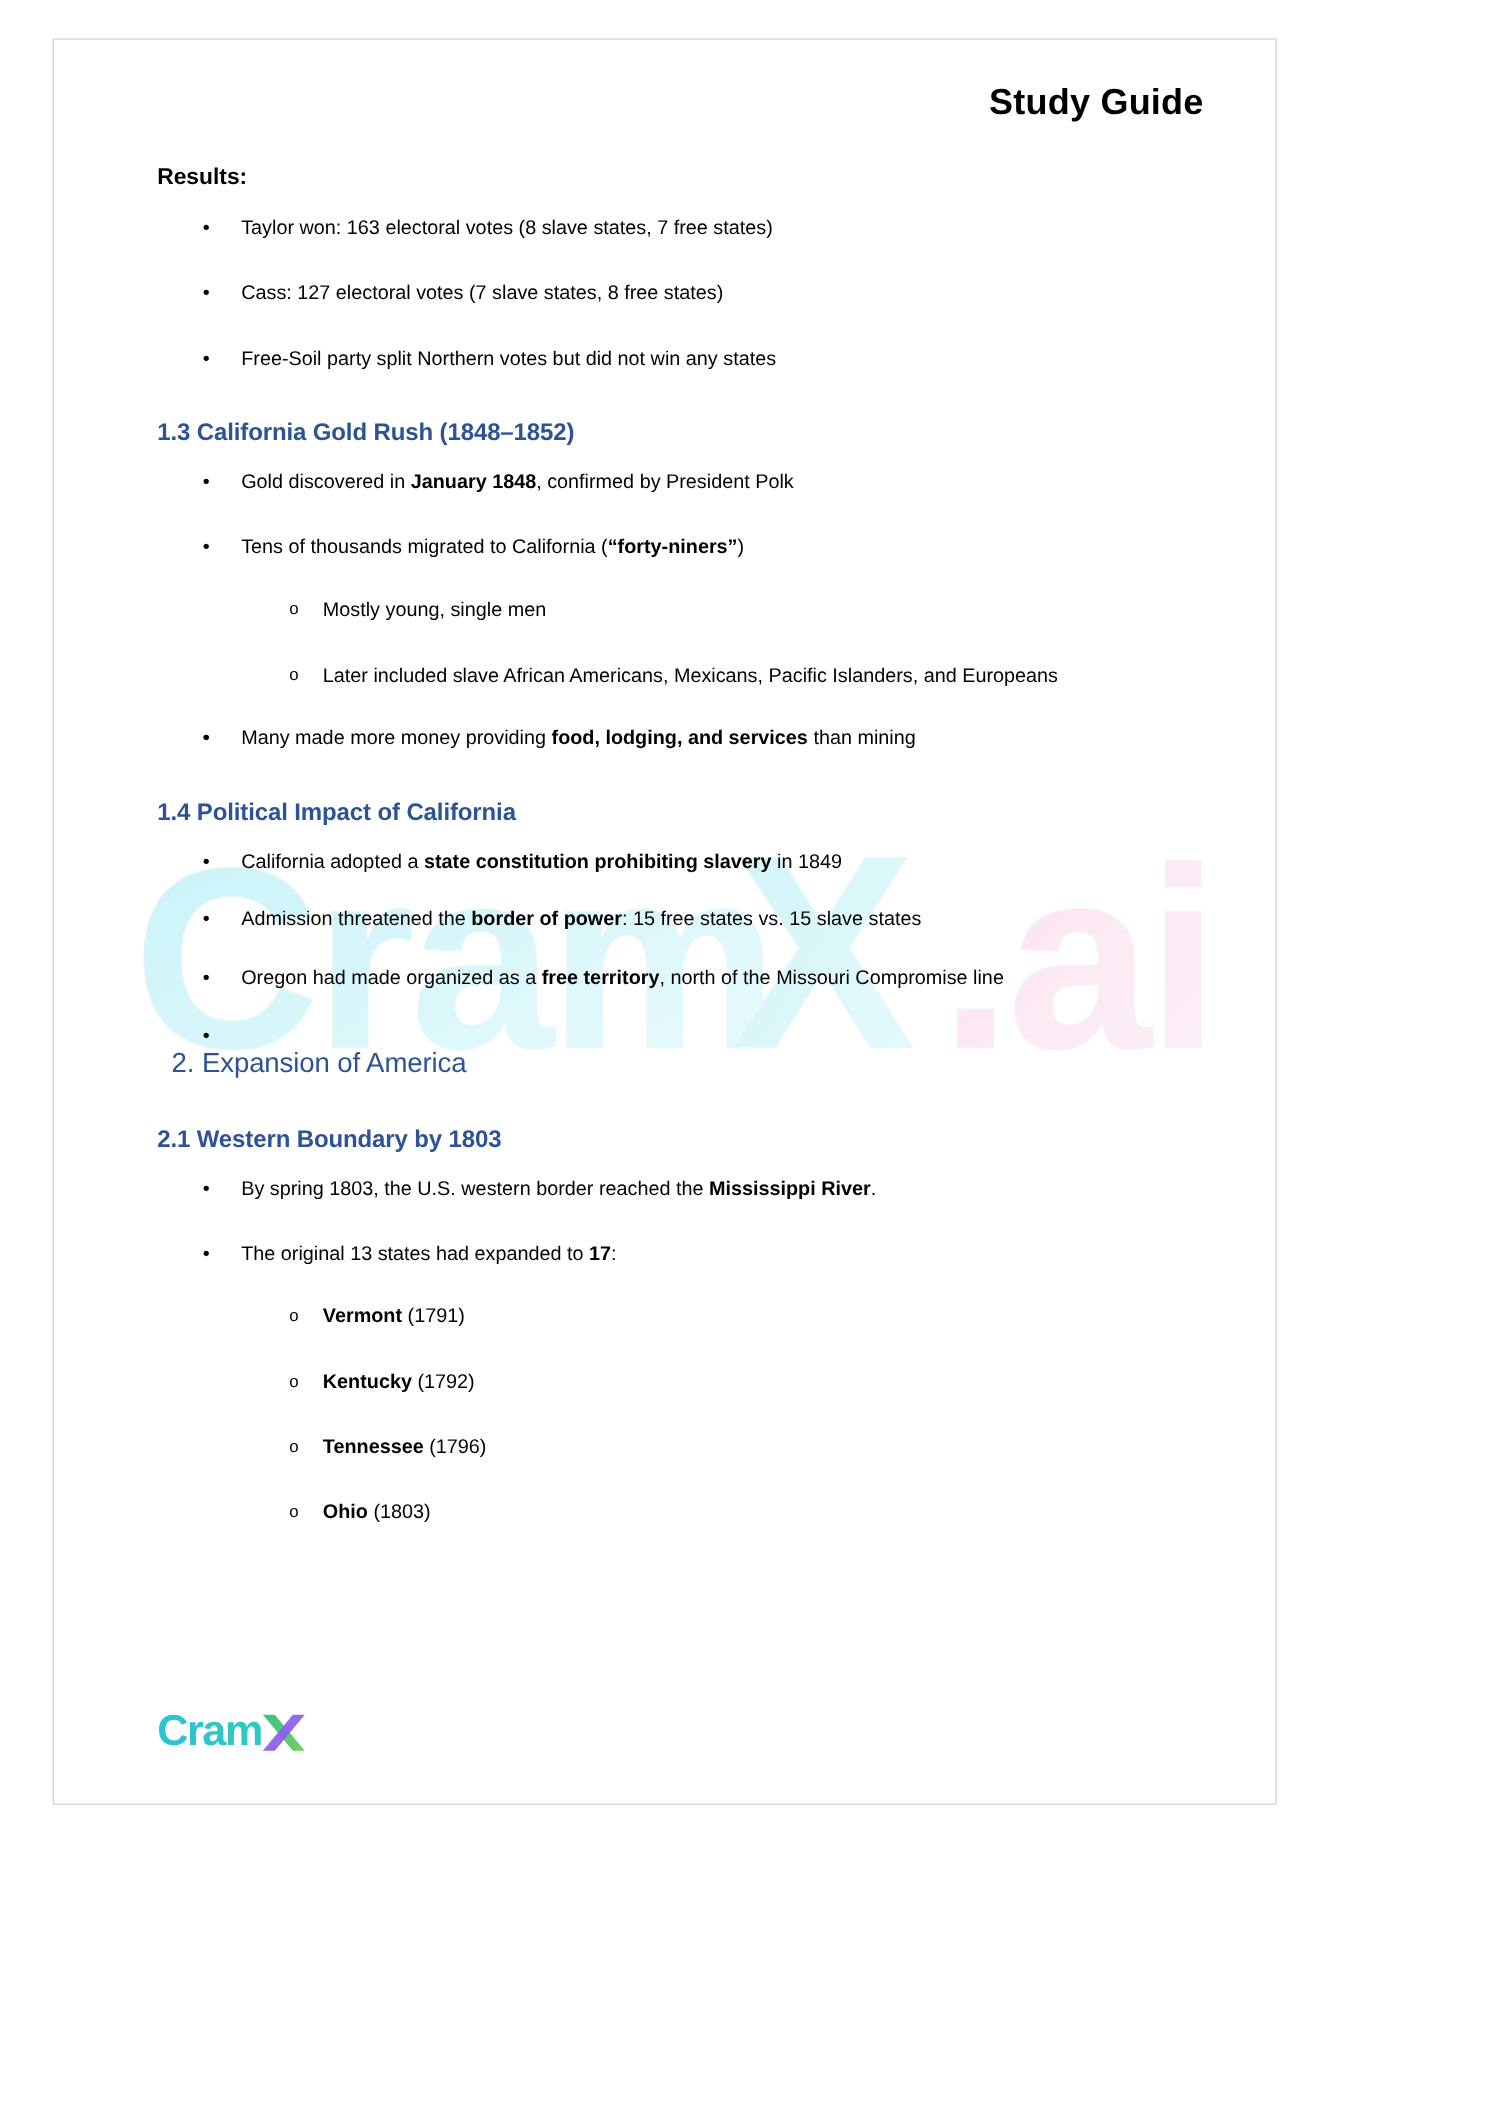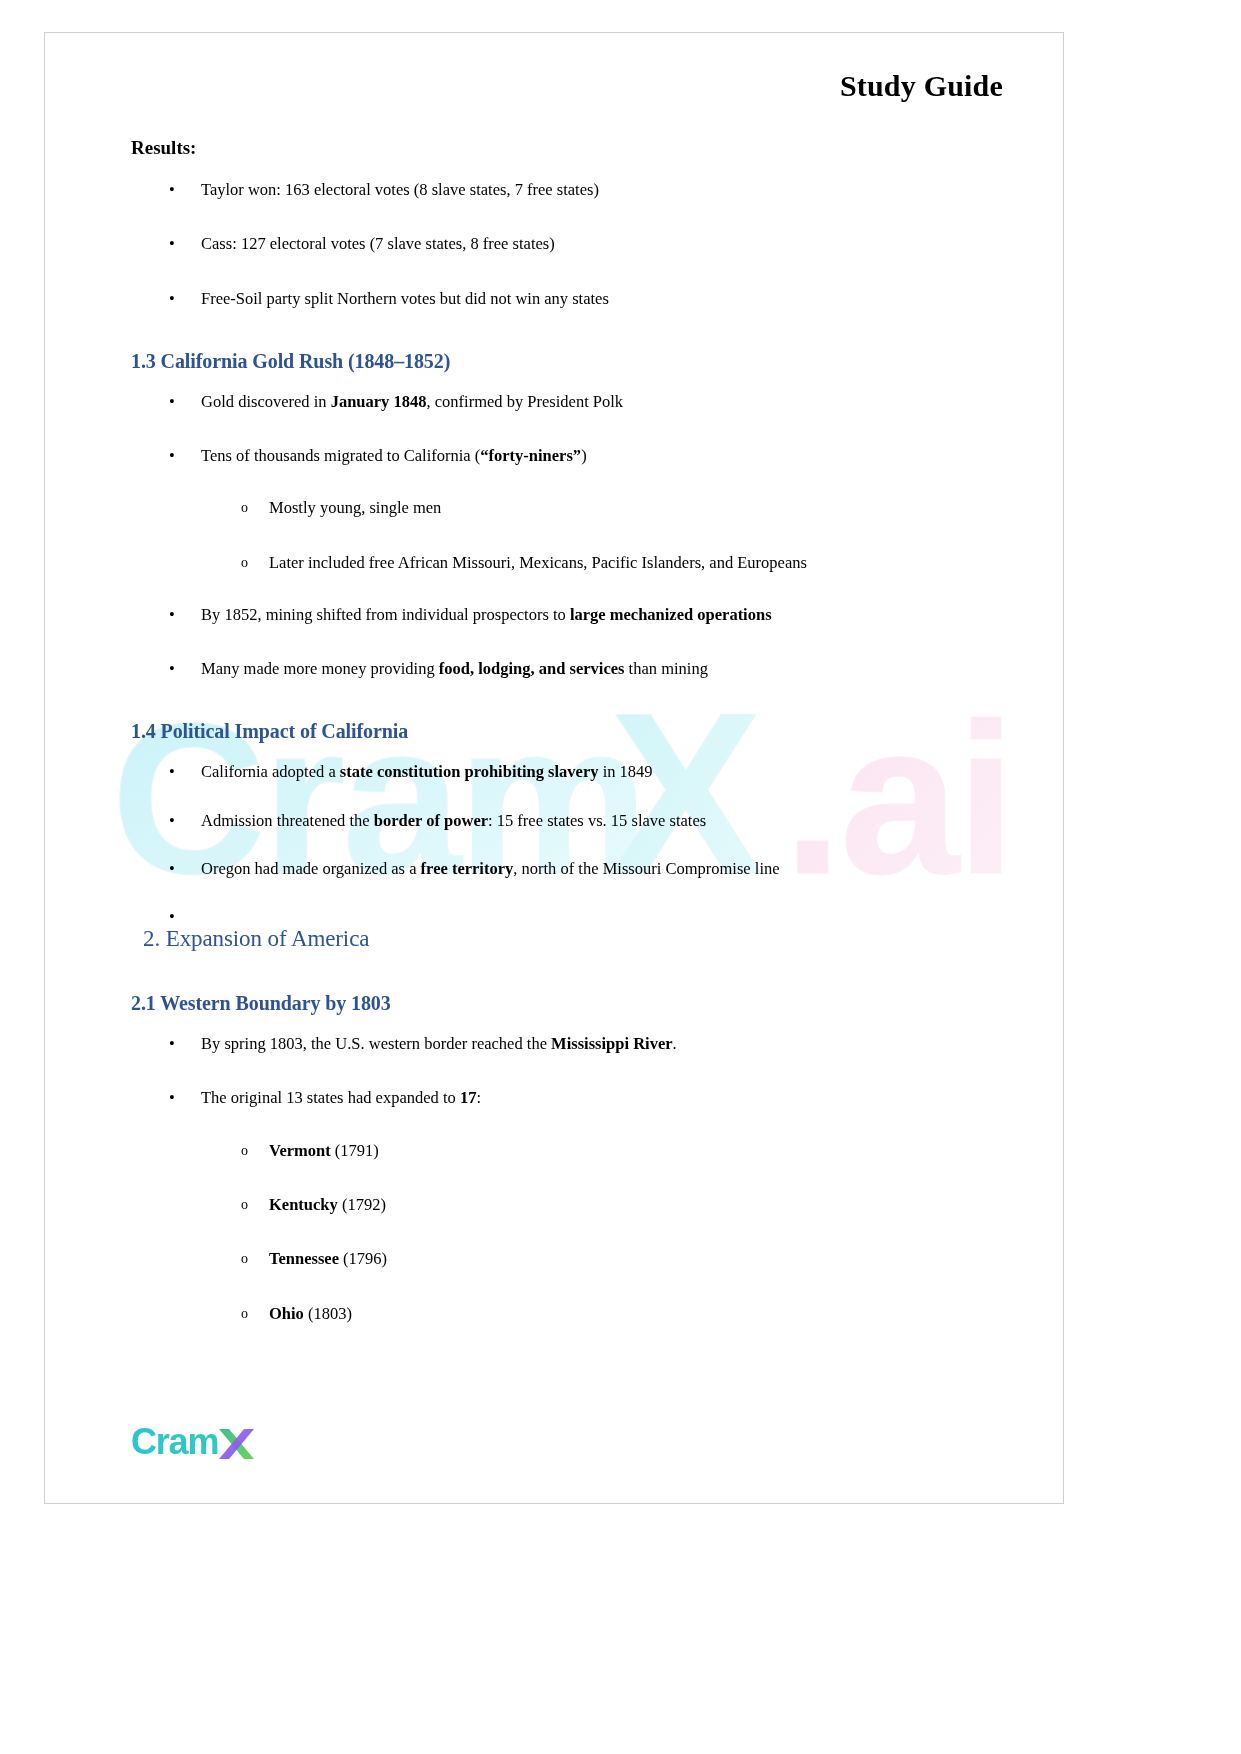--- a/index.html
+++ b/index.html
@@ -23,21 +23,20 @@
     background: #ffffff;
     border: 1px solid #cfcfcf;
     box-sizing: border-box;
     overflow: hidden;
   }
 
   .content {
     position: relative;
     z-index: 3;
     padding: 36px 58px 0 86px;
-    font-family: Liberation Serif, serif;
   }
 
   
   .watermark {
     position: absolute;
     left: 66px;
     top: 672px;
     width: 900px;
     height: 220px;
     z-index: 1;
@@ -202,27 +201,26 @@
       <li class="nested-wrap">
         <span class="bullet">•</span>
         <span><span>Tens of thousands migrated to California (</span><b>“forty-niners”</b><span>)</span></span>
         <ul class="lvl2">
           <li>
             <span class="bullet">o</span>
             <span>Mostly young, single men</span>
           </li>
           <li>
             <span class="bullet">o</span>
-            <span>Later included free African Missouri, Mexicans, Pacific Islanders, and Europeans</span>
+            <span>Later included slave African Americans, Mexicans, Pacific Islanders, and Europeans</span>
           </li>
         </ul>
       </li>
       <li>
         <span class="bullet">•</span>
-        <span><span>By 1852, mining shifted from individual prospectors to </span><b>large mechanized operations</b><span></span></span>
       </li>
       <li>
         <span class="bullet">•</span>
         <span><span>Many made more money providing </span><b>food, lodging, and services</b><span> than mining</span></span>
       </li>
     </ul>
 
     <h3 class="sub">1.4 Political Impact of California</h3>
 
     <ul class="lvl1">

